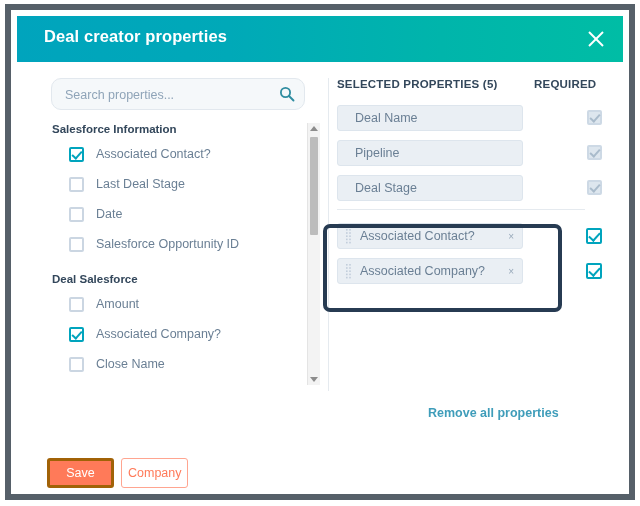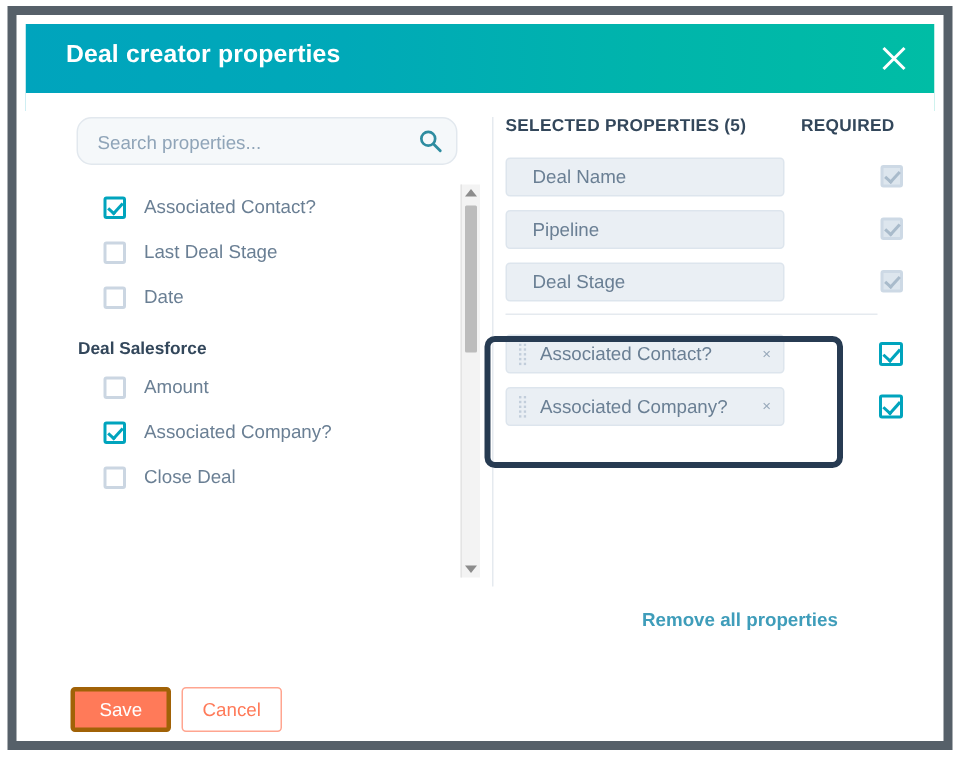--- a/index.html
+++ b/index.html
@@ -416,47 +416,52 @@
           <span class="search-icon">
             <svg width="16" height="16" viewBox="0 0 16 16">
               <circle cx="6.5" cy="6.5" r="4.6" fill="none" stroke="#2e8ca0" stroke-width="1.8"></circle>
               <line x1="10" y1="10" x2="14.5" y2="14.5" stroke="#2e8ca0" stroke-width="1.9" stroke-linecap="round"></line>
             </svg>
           </span>
         </div>
 
         <div class="prop-list">
 
+          <div class="section-head">Salesforce Information</div>
 
           <div class="check-row">
             <span class="cbox checked"></span>
             <span class="check-label">Associated Contact?</span>
           </div>
           <div class="check-row">
             <span class="cbox"></span>
             <span class="check-label">Last Deal Stage</span>
           </div>
           <div class="check-row">
             <span class="cbox"></span>
             <span class="check-label">Date</span>
           </div>
+          <div class="check-row">
+            <span class="cbox"></span>
+            <span class="check-label">Salesforce Opportunity ID</span>
+          </div>
 
           <div class="section-head second">Deal Salesforce</div>
 
           <div class="check-row">
             <span class="cbox"></span>
             <span class="check-label">Amount</span>
           </div>
           <div class="check-row">
             <span class="cbox checked"></span>
             <span class="check-label">Associated Company?</span>
           </div>
           <div class="check-row">
             <span class="cbox"></span>
-            <span class="check-label">Close Deal</span>
+            <span class="check-label">Close Name</span>
           </div>
 
         </div>
       </div>
 
       <div class="scrollbar">
         <span class="sb-arrow up"></span>
         <span class="sb-thumb"></span>
         <span class="sb-arrow down"></span>
       </div>
@@ -551,17 +556,17 @@
           </div>
         </div>
 
       </div>
 
       <div class="annotation-box"></div>
 
       <span class="remove-all">Remove all properties</span>
 
       <button class="btn-save">Save</button>
-      <button class="btn-cancel">Cancel</button>
+      <button class="btn-cancel">Company</button>
 
     </div>
   </div>
 </div>
 
 </body></html>

